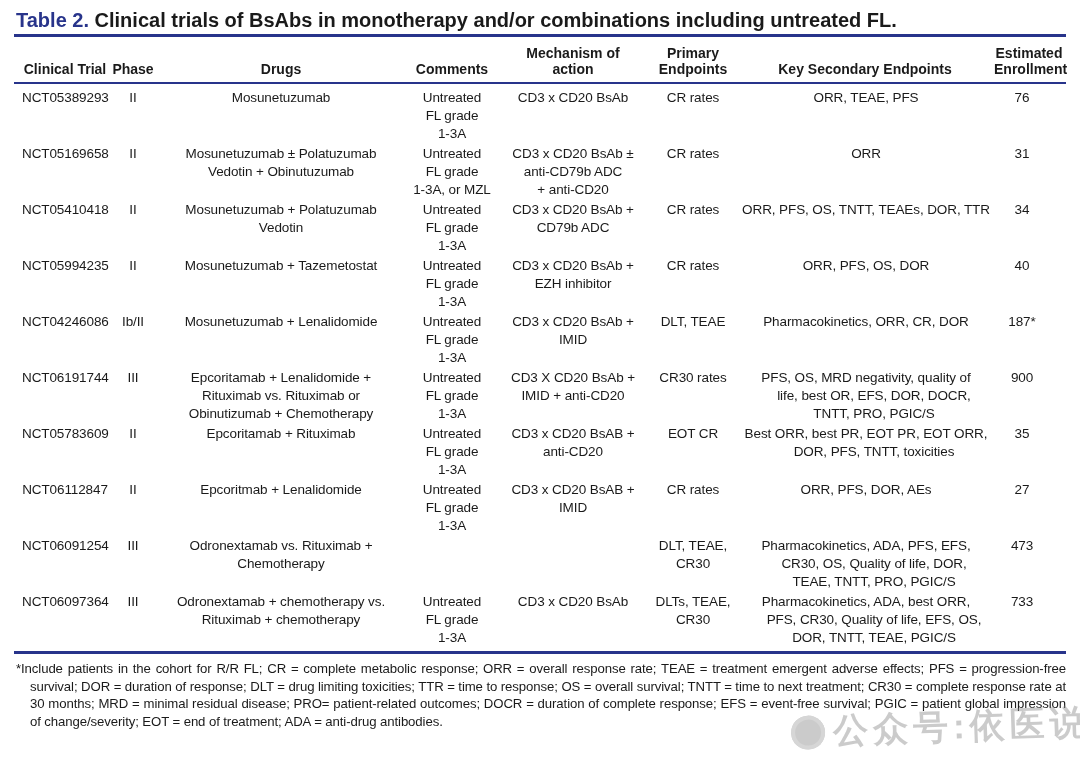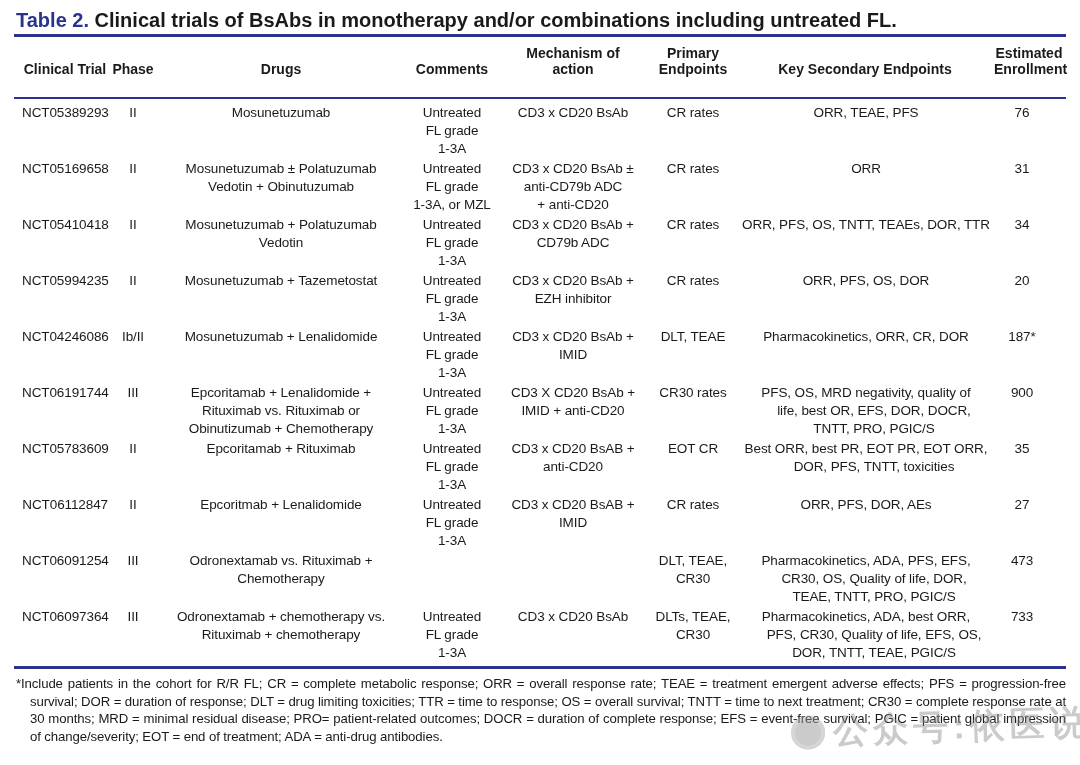--- a/index.html
+++ b/index.html
@@ -23,32 +23,32 @@
   col.w-phase{width:46px;}
   col.w-drugs{width:250px;}
   col.w-comments{width:92px;}
   col.w-mech{width:150px;}
   col.w-primary{width:90px;}
   col.w-secondary{width:254px;}
   col.w-enroll{width:74px;}
   thead th{
     font-size:14px;font-weight:bold;line-height:16px;
     vertical-align:bottom;text-align:center;
-    padding:8px 2px 20px;white-space:pre-line;
+    padding:8px 2px 5px;white-space:pre-line;
     border-bottom:2px solid var(--navy);
   }
   thead th.c-trial{text-align:center;padding-left:8px;}
   tbody td{
     font-size:13.5px;line-height:18px;vertical-align:top;
     text-align:center;padding:2px 2px 0;white-space:pre-line;
     letter-spacing:-0.1px;
   }
   tbody tr:first-child td{padding-top:5px;}
   tbody tr:last-child td{padding-bottom:4px;border-bottom:3px solid var(--navy);}
-  td.c-trial{text-align:right;padding-left:8px;}
+  td.c-trial{text-align:center;padding-left:8px;}
   td.c-secondary{
     text-align:center;padding-left:20px;text-indent:-16px;
   }
   td.c-enroll{padding-right:16px;}
   .footnote{
     font-size:13.2px;line-height:17.6px;text-align:justify;
     margin-top:6px;padding-left:16px;text-indent:-14px;
     letter-spacing:-0.1px;
   }
   .watermark{
@@ -148,21 +148,21 @@
         <td class="c-trial">NCT05994235</td>
         <td>II</td>
         <td>Mosunetuzumab + Tazemetostat</td>
         <td>Untreated
 FL grade
 1-3A</td>
         <td>CD3 x CD20 BsAb +
 EZH inhibitor</td>
         <td>CR rates</td>
         <td class="c-secondary">ORR, PFS, OS, DOR</td>
-        <td class="c-enroll">20</td>
+        <td class="c-enroll">40</td>
       </tr>
       <tr>
         <td class="c-trial">NCT04246086</td>
         <td>Ib/II</td>
         <td>Mosunetuzumab + Lenalidomide</td>
         <td>Untreated
 FL grade
 1-3A</td>
         <td>CD3 x CD20 BsAb +
 IMID</td>

